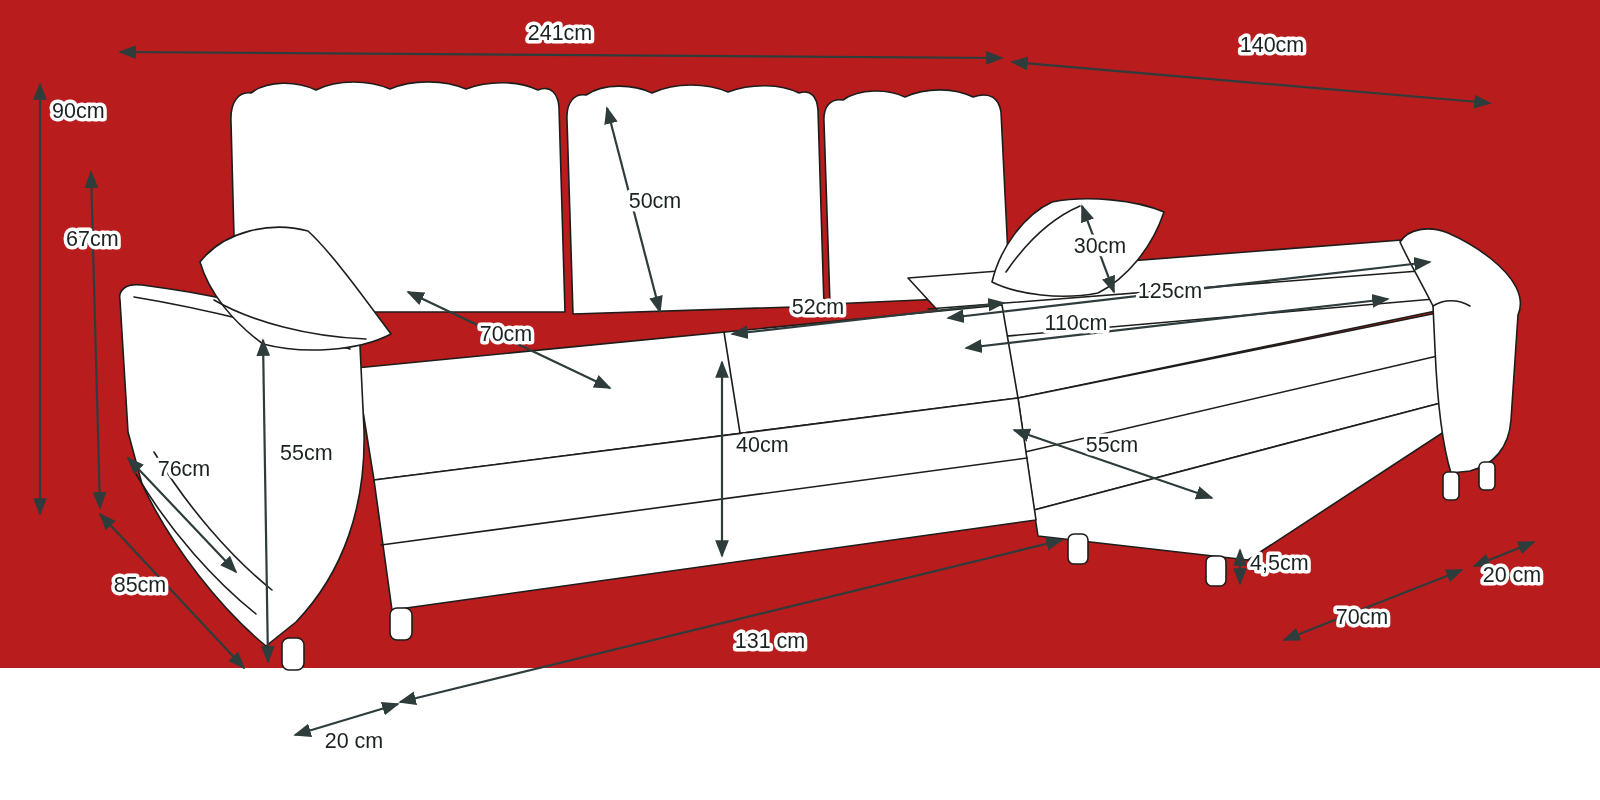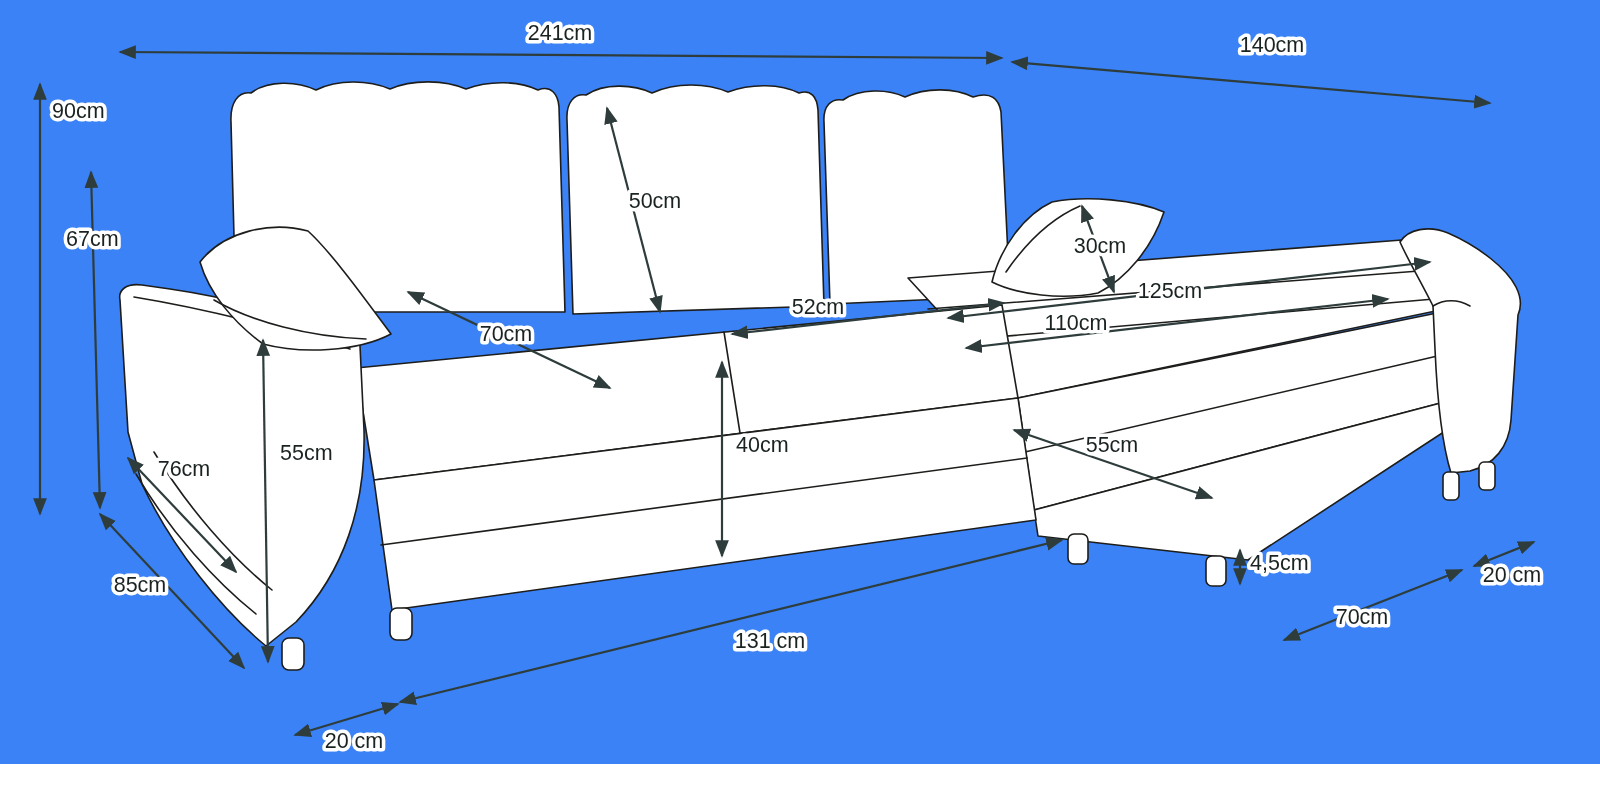--- a/index.html
+++ b/index.html
@@ -7,22 +7,22 @@
     padding: 0;
     background: #ffffff;
     width: 1600px;
     height: 800px;
     overflow: hidden;
     font-family: "Liberation Sans", sans-serif;
   }
   .canvas {
     position: relative;
     width: 1600px;
-    height: 764px;
-    background: #3b82f6;
+    height: 668px;
+    background: #b91c1c;
   }
   svg { display: block; }
   .sofa path, .sofa rect {
     stroke: #1d1d1b;
     stroke-width: 1.6;
     fill: #ffffff;
     stroke-linejoin: round;
     stroke-linecap: round;
   }
   .sofa path.seam {

